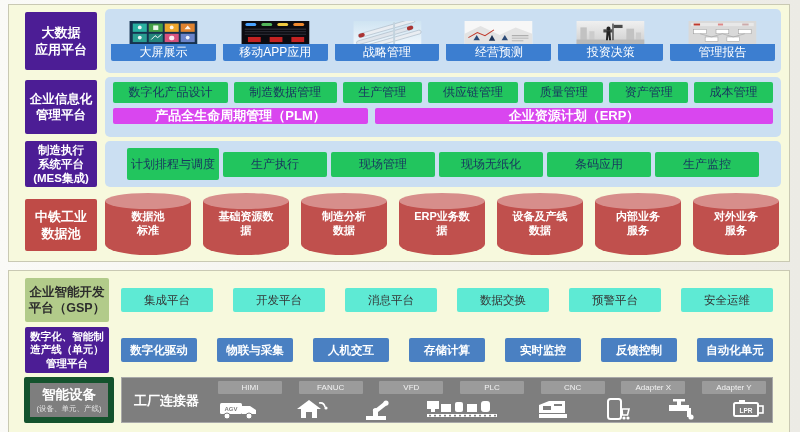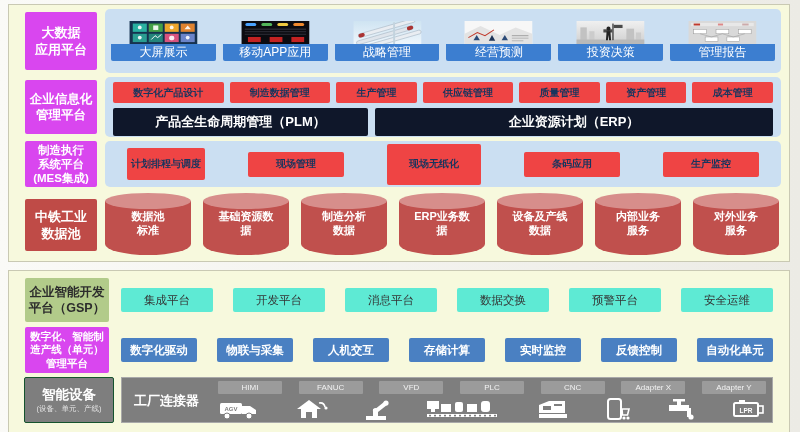--- a/index.html
+++ b/index.html
@@ -8,40 +8,40 @@
   .stage { position:relative; width:800px; height:432px; background:linear-gradient(90deg,#fafaf7,#ecebe5); overflow:hidden; }
   .panel { position:absolute; left:8px; width:782px; background:#f7f9dd; border:1px solid #c9c9b3; }
   .panel1 { top:4px; height:258px; }
   .panel2 { top:270px; height:180px; }
 
   .row { position:absolute; left:8px; right:8px; }
 
   
   .sb { position:absolute; left:8px; display:flex; flex-direction:column; align-items:center; justify-content:center;
         text-align:center; font-weight:bold; border-radius:2px; }
-  .sb-blue { background:#d946ef; color:#fff; }
+  .sb-blue { background:#4c1d95; color:#fff; }
   .sb-red  { background:#bf4b47; color:#fff; }
   .sb-green{ background:#b2cb8a; color:#2c2c2c; }
-  .sb-gray { background:#7e7e7e; color:#fff; border:1px solid #14532d; }
+  .sb-gray { background:#7e7e7e; color:#fff; border:6px solid #14532d; }
 
   .lightblue-box { position:absolute; background:#cbdff2; border-radius:5px; }
 
   
   .cards { left:88px; right:0; top:0; bottom:0; display:flex; gap:7px; padding:12px 6px; }
   .card { flex:1; display:flex; flex-direction:column; border-radius:2px; overflow:hidden; }
   .card .thumb { height:36px; width:100%; display:block; }
   .card .clabel { height:21px; background:#3c7ed0; color:#fff; font-size:12px; display:flex; align-items:center; justify-content:center; white-space:nowrap; }
 
   
   .chips { position:absolute; display:flex; align-items:center; }
   .chip { display:flex; align-items:center; justify-content:center; white-space:nowrap; border-radius:2px; }
-  .chip-lblue { background:#ef4444; color:#17355e; font-weight:bold; font-size:10px; height:21px; padding:0 9px; flex:1 1 auto; }
+  .chip-lblue { background:#22c55e; color:#17355e; font-weight:normal; font-size:12px; height:21px; padding:0 9px; flex:1 1 auto; }
   .chip-deep  { background:#4a80c2; color:#fff; font-weight:bold; font-size:11.5px; height:24px; width:76px; }
   .chip-green { background:#5eead4; color:#333; font-weight:normal; font-size:11.5px; height:24px; width:92px; }
-  .bar-blue { background:#0f172a; color:#fff; font-weight:bold; font-size:13px; height:28px; display:flex; align-items:center; justify-content:center; border-radius:2px; }
+  .bar-blue { background:#d946ef; color:#fff; font-weight:bold; font-size:13px; height:16px; display:flex; align-items:center; justify-content:center; border-radius:2px; }
 
   
   .cyls { position:absolute; left:88px; right:2px; top:2px; height:64px; display:flex; justify-content:space-between; }
   .cyl { position:relative; width:86px; height:62px; }
   .cyl-top { position:absolute; top:0; left:0; width:100%; height:16px; border-radius:50%; background:#d78e8b; z-index:2; }
   .cyl-body { position:absolute; top:8px; left:0; width:100%; height:54px; background:#c0504d;
               border-radius:0 0 43px 43px / 0 0 11px 11px; z-index:1; }
   .cyl-text { position:absolute; top:16px; left:0; width:100%; z-index:3; color:#fff; font-weight:bold;
               font-size:11px; line-height:14px; text-align:center; }
 
@@ -211,22 +211,23 @@
     </div>
 
     <div class="row" style="top:136px; height:46px;">
       <div class="sb sb-blue" style="top:0; width:72px; height:46px; font-size:11.5px; line-height:14px;">
         <span>制造执行</span>
         <span>系统平台</span>
         <span>(MES集成)</span>
       </div>
       <div class="lightblue-box" style="left:88px; right:0; top:0; height:46px; display:flex; align-items:center; justify-content:space-between; padding:0 22px;">
         <div class="chip chip-lblue" style="flex:0 0 auto; height:32px; padding:0 4px;">计划排程与调度</div>
+        <div class="chip chip-lblue" style="flex:0 0 auto; height:25px; padding:0 28px;">生产执行</div>
         <div class="chip chip-lblue" style="flex:0 0 auto; height:25px; padding:0 28px;">现场管理</div>
-        <div class="chip chip-lblue" style="flex:0 0 auto; height:41px; padding:12px 22px;">现场无纸化</div>
+        <div class="chip chip-lblue" style="flex:0 0 auto; height:25px; padding:12px 22px;">现场无纸化</div>
         <div class="chip chip-lblue" style="flex:0 0 auto; height:25px; padding:0 28px;">条码应用</div>
         <div class="chip chip-lblue" style="flex:0 0 auto; height:25px; padding:0 28px;">生产监控</div>
       </div>
     </div>
 
     <div class="row" style="top:186px; height:68px;">
       <div class="sb sb-red" style="top:8px; width:72px; height:52px; font-size:13px; line-height:17px;">
         <span>中铁工业</span>
         <span>数据池</span>
       </div>

